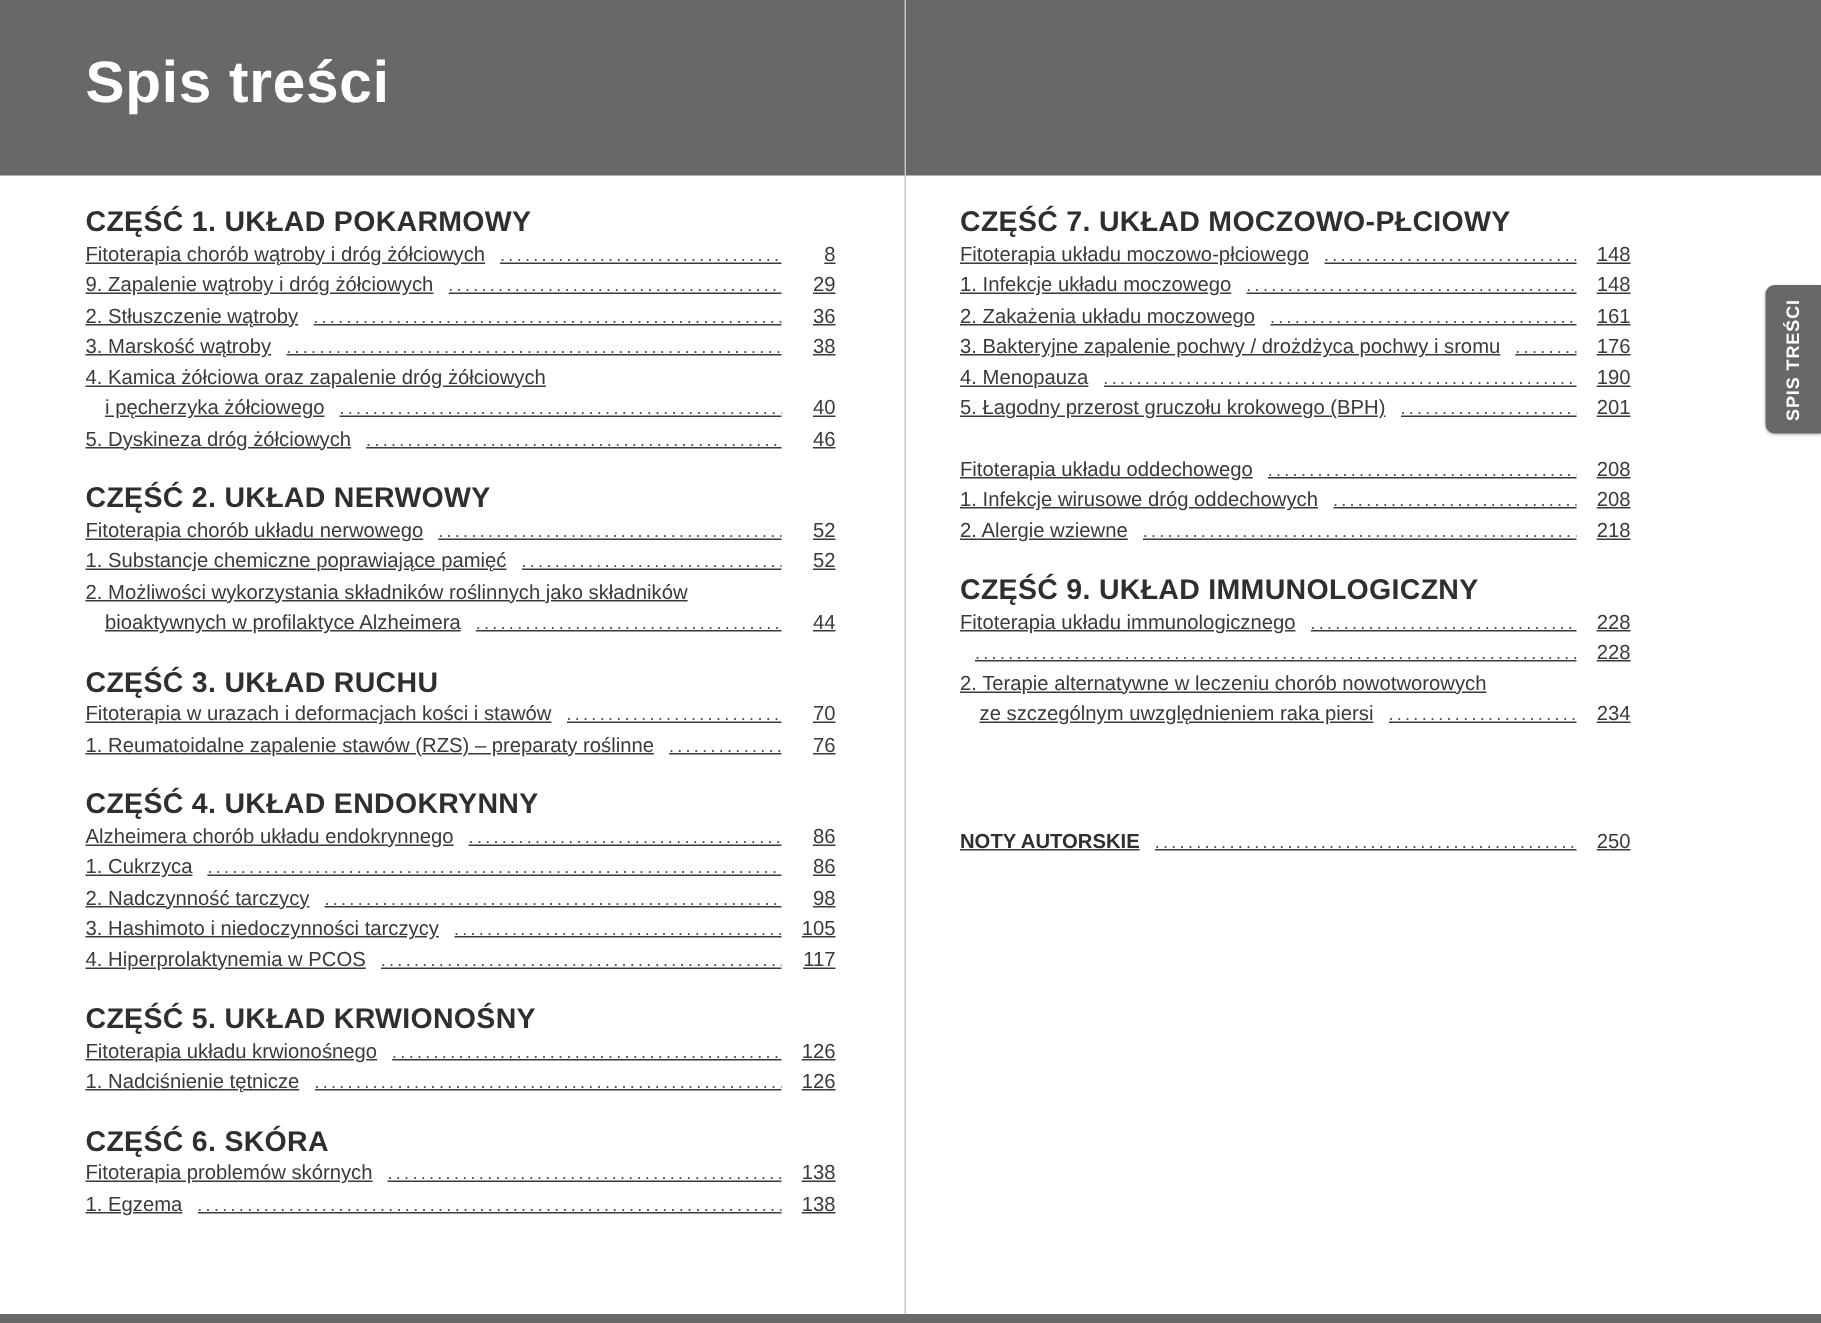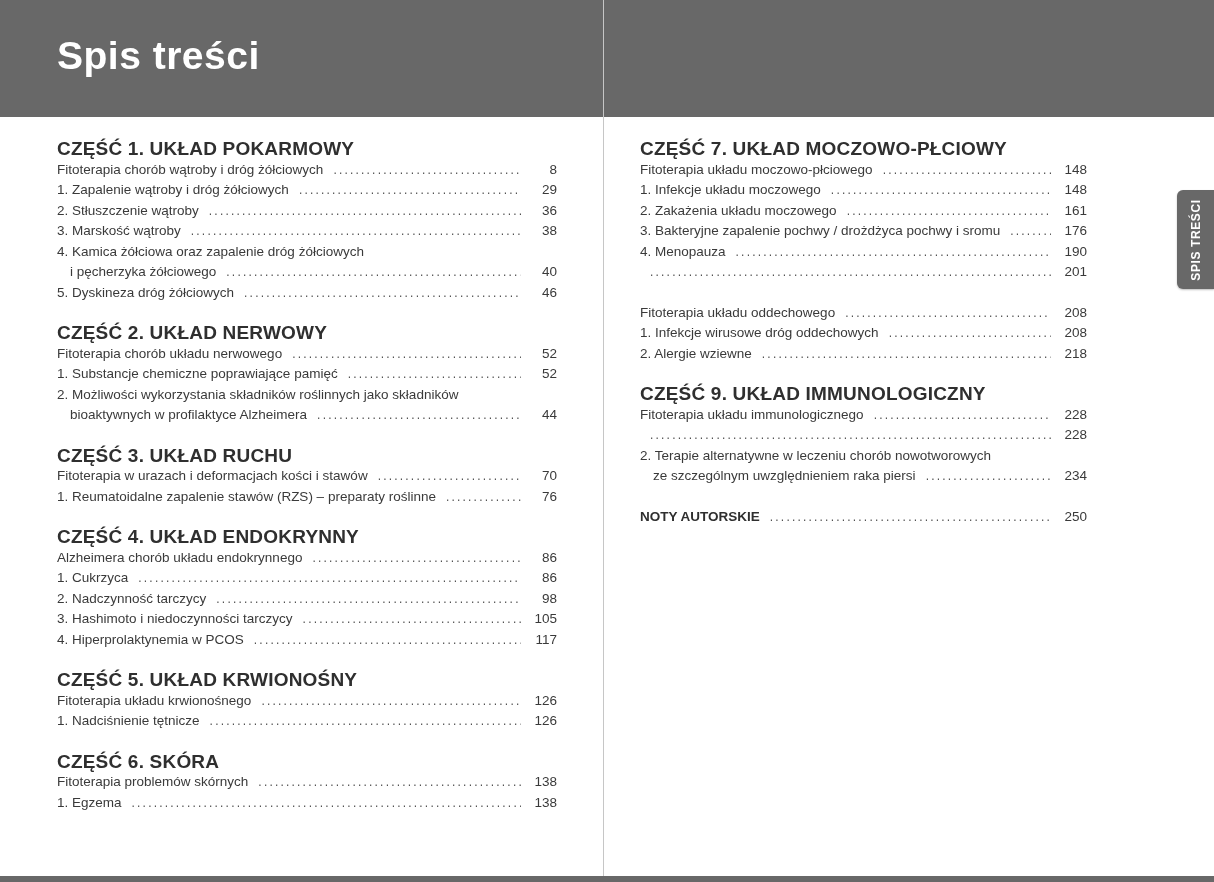--- a/index.html
+++ b/index.html
@@ -43,24 +43,24 @@
   .toc-col { position: absolute; top: 139px; }
   .toc-col.left  { left: 57px;  width: 500px; }
   .toc-col.right { left: 640px; width: 447px; }
   .toc-section { margin-bottom: 20px; }
   .section-heading {
     font-weight: bold; font-size: 19px; line-height: 20.5px;
     color: var(--heading-text, #2f2f2f); letter-spacing: 0.2px;
   }
   .toc-row {
     display: flex; align-items: baseline;
-    font-size: 13.5px; line-height: 20.5px; color: var(--body-text, #3a3a3a);
+    font-size: 13.5px; line-height: 20.5px; color: var(--body-text, #3a3a3a); text-decoration: underline;
   }
   .toc-row .entry-text { white-space: nowrap; }
-  .toc-row .entry-text.bold { font-weight: bold; color: var(--heading-text, #2f2f2f); }
+  .toc-row .entry-text.bold { font-weight: bold; color: var(--heading-text, #2f2f2f); margin-top: 44px; }
   .toc-row .indent { padding-left: 13px; }
   .dot-leader {
     flex: 1 1 auto; overflow: hidden; white-space: nowrap;
     color: var(--dots, #4f4f4f);
     margin-left: 10px; margin-right: 6px;
     font-size: 12px; letter-spacing: 2.2px;
   }
   .pagenum { flex: 0 0 30px; width: 30px; text-align: right; white-space: nowrap; }
 </style>
 </head>
@@ -74,21 +74,21 @@
 
 <div class="toc-col left" id="left-col">
     <div class="toc-section">
       <div class="section-heading">CZĘŚĆ 1. UKŁAD POKARMOWY</div>
       <div class="toc-row">
         <span class="entry-text">Fitoterapia chorób wątroby i dróg żółciowych</span>
         <span class="dot-leader">............................................................................................................................................................................................................................</span>
         <span class="pagenum">8</span>
       </div>
       <div class="toc-row">
-        <span class="entry-text">1. Zapalenie wątroby i dróg żółciowych</span>
+        <span class="entry-text">9. Zapalenie wątroby i dróg żółciowych</span>
         <span class="dot-leader">............................................................................................................................................................................................................................</span>
         <span class="pagenum">29</span>
       </div>
       <div class="toc-row">
         <span class="entry-text">2. Stłuszczenie wątroby</span>
         <span class="dot-leader">............................................................................................................................................................................................................................</span>
         <span class="pagenum">36</span>
       </div>
       <div class="toc-row">
         <span class="entry-text">3. Marskość wątroby</span>
@@ -220,20 +220,21 @@
         <span class="entry-text">3. Bakteryjne zapalenie pochwy / drożdżyca pochwy i sromu</span>
         <span class="dot-leader">............................................................................................................................................................................................................................</span>
         <span class="pagenum">176</span>
       </div>
       <div class="toc-row">
         <span class="entry-text">4. Menopauza</span>
         <span class="dot-leader">............................................................................................................................................................................................................................</span>
         <span class="pagenum">190</span>
       </div>
       <div class="toc-row">
+        <span class="entry-text">5. Łagodny przerost gruczołu krokowego (BPH)</span>
         <span class="dot-leader">............................................................................................................................................................................................................................</span>
         <span class="pagenum">201</span>
       </div>
     </div>
     <div class="toc-section">
       <div class="toc-row">
         <span class="entry-text">Fitoterapia układu oddechowego</span>
         <span class="dot-leader">............................................................................................................................................................................................................................</span>
         <span class="pagenum">208</span>
       </div>

